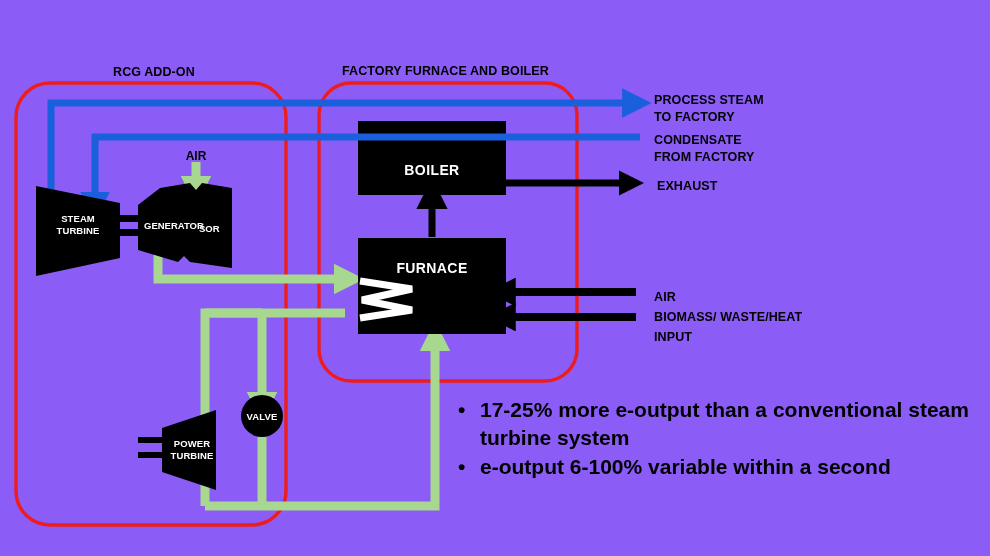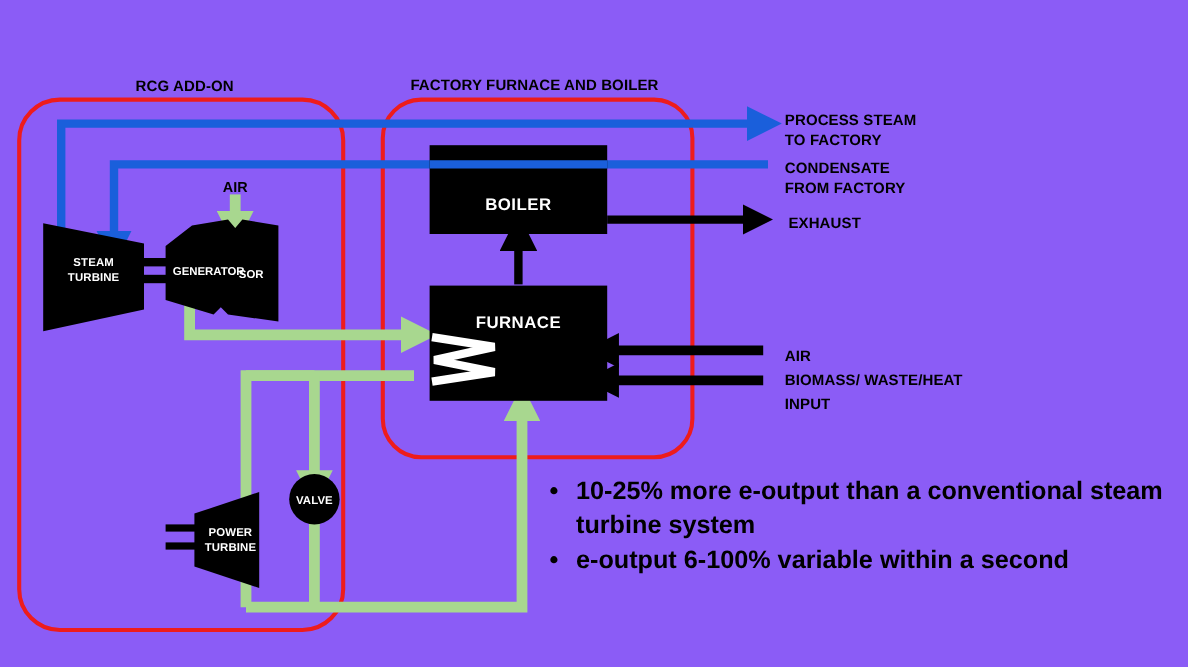--- a/index.html
+++ b/index.html
@@ -185,21 +185,21 @@
     <text class="flow-label" x="657" y="190">EXHAUST</text>
     <text class="flow-label" x="654" y="301">AIR</text>
     <text class="flow-label" x="654" y="321">BIOMASS/ WASTE/HEAT</text>
     <text class="flow-label" x="654" y="341">INPUT</text>
 
   </svg>
 
   <div id="bullets">
     <div class="bullet-row">
       <span class="bullet-dot">•</span>
-      <span class="bullet-text">10-25% more e-output than a conventional steam turbine system</span>
+      <span class="bullet-text">17-25% more e-output than a conventional steam turbine system</span>
     </div>
     <div class="bullet-row">
       <span class="bullet-dot">•</span>
       <span class="bullet-text">e-output 6-100% variable within a second</span>
     </div>
   </div>
 
 </div>
 
 </body></html>

